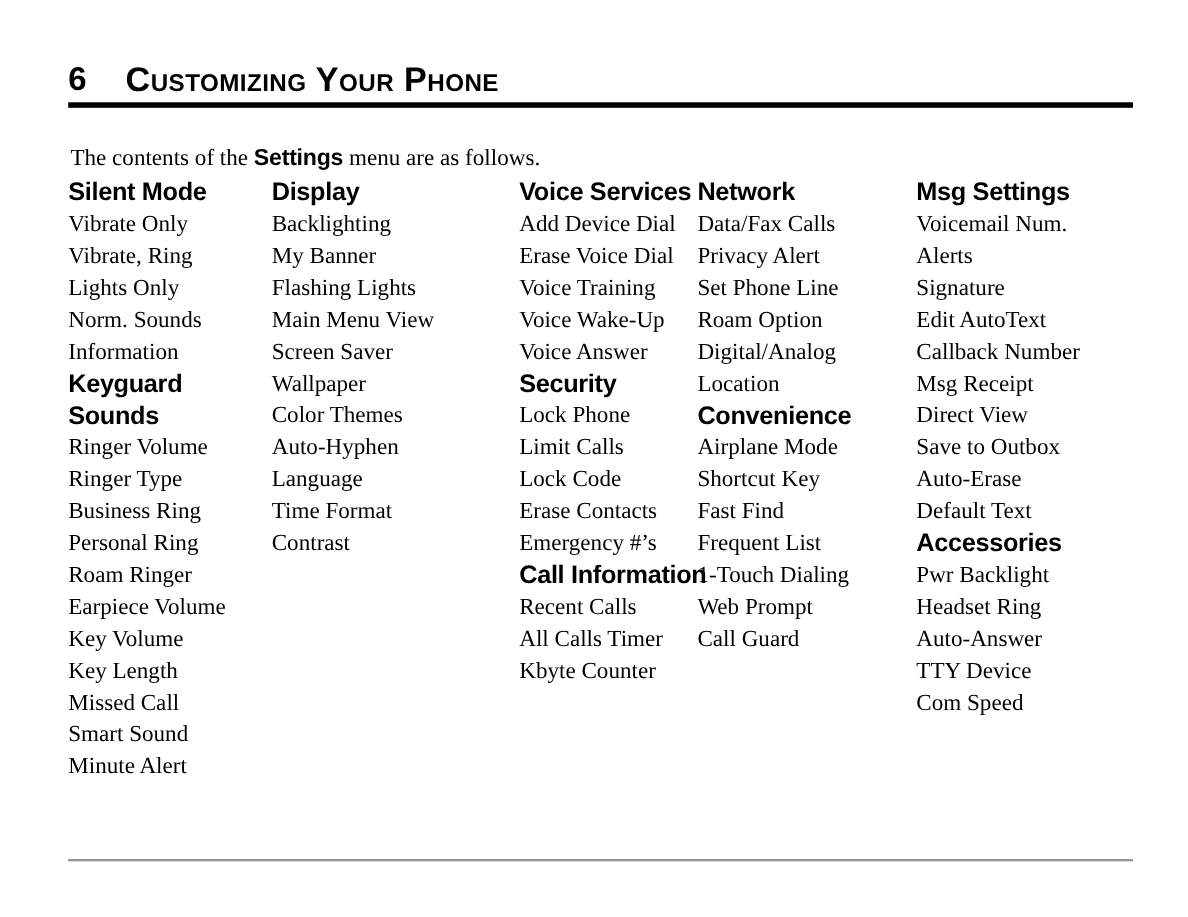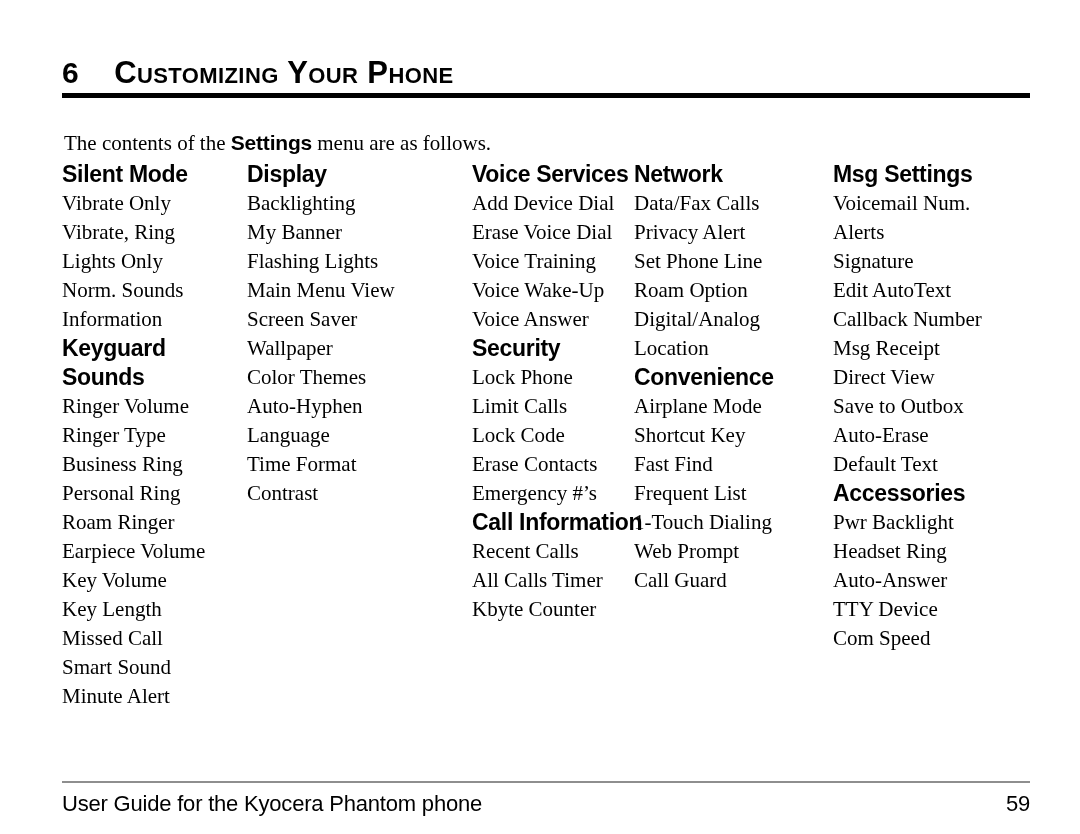--- a/index.html
+++ b/index.html
@@ -263,18 +263,14 @@
           <div class="item">Headset Ring</div>
           <div class="item">Auto-Answer</div>
           <div class="item">TTY Device</div>
           <div class="item">Com Speed</div>
         </div>
       </div>
     </div>
 
   <div class="footer-rule"></div>
 
-  <div class="footer">
-    <span class="footer-text">User Guide for the Kyocera Phantom phone</span>
-    <span class="footer-page">59</span>
-  </div>
 
 </div>
 
 </body></html>

